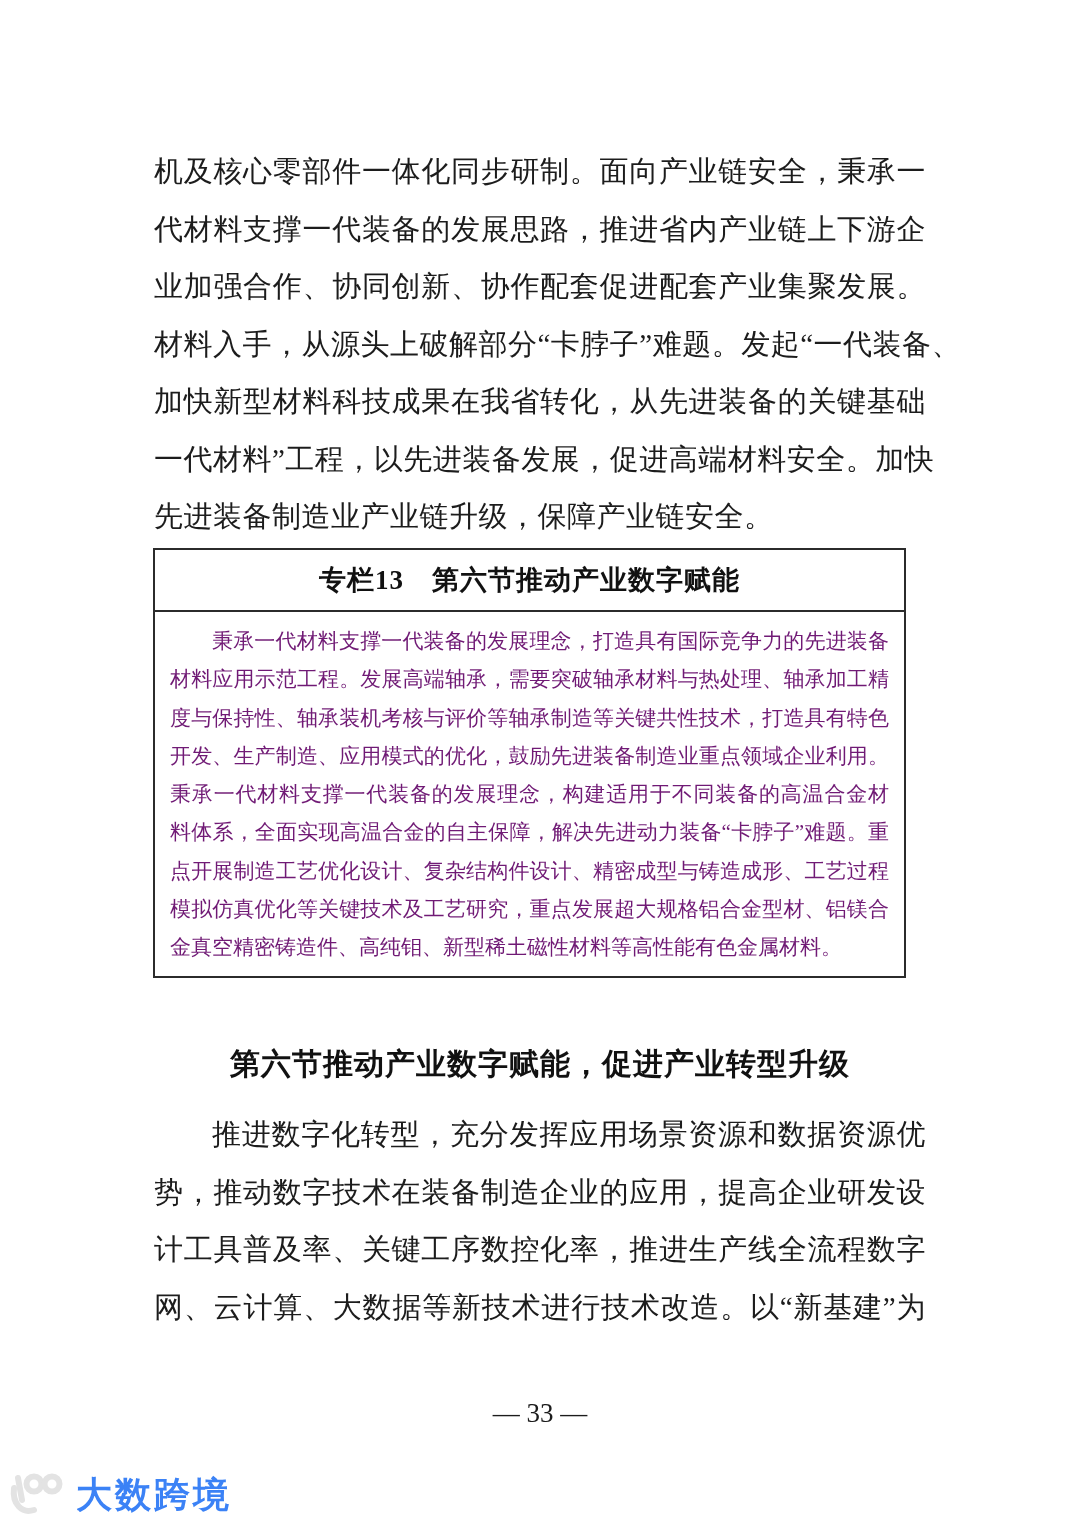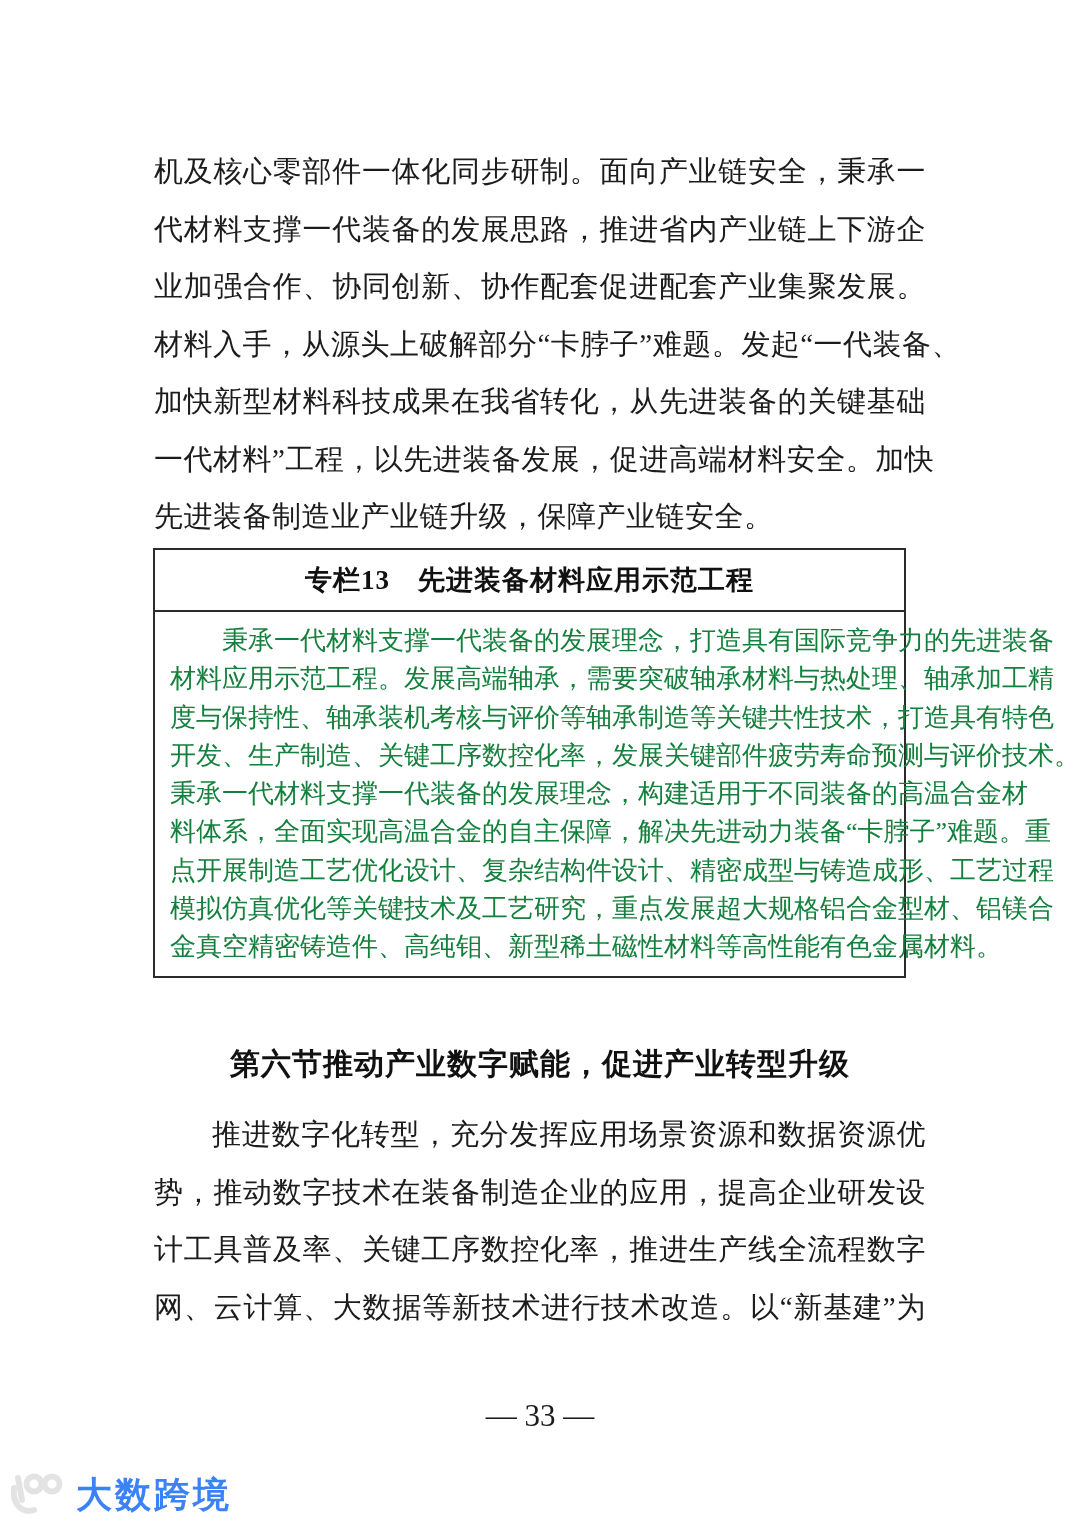--- a/index.html
+++ b/index.html
@@ -62,27 +62,27 @@
     font-weight: bold;
     font-size: 27px;
     border-bottom: 2px solid #2b2b2b;
     letter-spacing: 1px;
     color: #111111;
   }
   .column-box-body {
     padding: 10px 15px 9px 15px;
   }
   .bline {
-    font-size: 26px;
+    font-size: 21px;
     line-height: 38.3px;
     height: 38.3px;
     white-space: nowrap;
     text-align: justify;
     text-align-last: justify;
-    color: #15803d;
+    color: #701a75;
   }
   .bline.no-just {
     text-align: left;
     text-align-last: left;
   }
   .bline.indent { text-indent: 2em; }
 
   
   .section-heading {
     position: absolute;
@@ -97,21 +97,21 @@
     color: #111111;
   }
 
   
   .page-number {
     position: absolute;
     left: 0;
     top: 1398px;
     width: 100%;
     text-align: center;
-    font-size: 31px;
+    font-size: 27px;
     color: #1c1c1c;
   }
 
   
   .watermark {
     position: absolute;
     left: 8px;
     top: 1470px;
     display: flex;
     align-items: center;
@@ -143,26 +143,26 @@
     <div class="line">机及核心零部件一体化同步研制。面向产业链安全，秉承一</div>
     <div class="line">代材料支撑一代装备的发展思路，推进省内产业链上下游企</div>
     <div class="line">业加强合作、协同创新、协作配套促进配套产业集聚发展。</div>
     <div class="line">材料入手，从源头上破解部分“卡脖子”难题。发起“一代装备、</div>
     <div class="line">加快新型材料科技成果在我省转化，从先进装备的关键基础</div>
     <div class="line">一代材料”工程，以先进装备发展，促进高端材料安全。加快</div>
     <div class="line no-just">先进装备制造业产业链升级，保障产业链安全。</div>
   </div>
 
   <div class="column-box">
-    <div class="column-box-title">专栏13　先进装备材料应用示范工程</div>
+    <div class="column-box-title">专栏13　第六节推动产业数字赋能</div>
     <div class="column-box-body">
       <div class="bline indent">秉承一代材料支撑一代装备的发展理念，打造具有国际竞争力的先进装备</div>
       <div class="bline">材料应用示范工程。发展高端轴承，需要突破轴承材料与热处理、轴承加工精</div>
       <div class="bline">度与保持性、轴承装机考核与评价等轴承制造等关键共性技术，打造具有特色</div>
-      <div class="bline">开发、生产制造、关键工序数控化率，发展关键部件疲劳寿命预测与评价技术。</div>
+      <div class="bline">开发、生产制造、应用模式的优化，鼓励先进装备制造业重点领域企业利用。</div>
       <div class="bline">秉承一代材料支撑一代装备的发展理念，构建适用于不同装备的高温合金材</div>
       <div class="bline">料体系，全面实现高温合金的自主保障，解决先进动力装备“卡脖子”难题。重</div>
       <div class="bline">点开展制造工艺优化设计、复杂结构件设计、精密成型与铸造成形、工艺过程</div>
       <div class="bline">模拟仿真优化等关键技术及工艺研究，重点发展超大规格铝合金型材、铝镁合</div>
       <div class="bline no-just">金真空精密铸造件、高纯钼、新型稀土磁性材料等高性能有色金属材料。</div>
     </div>
   </div>
 
   <div class="section-heading">第六节推动产业数字赋能，促进产业转型升级</div>
 

